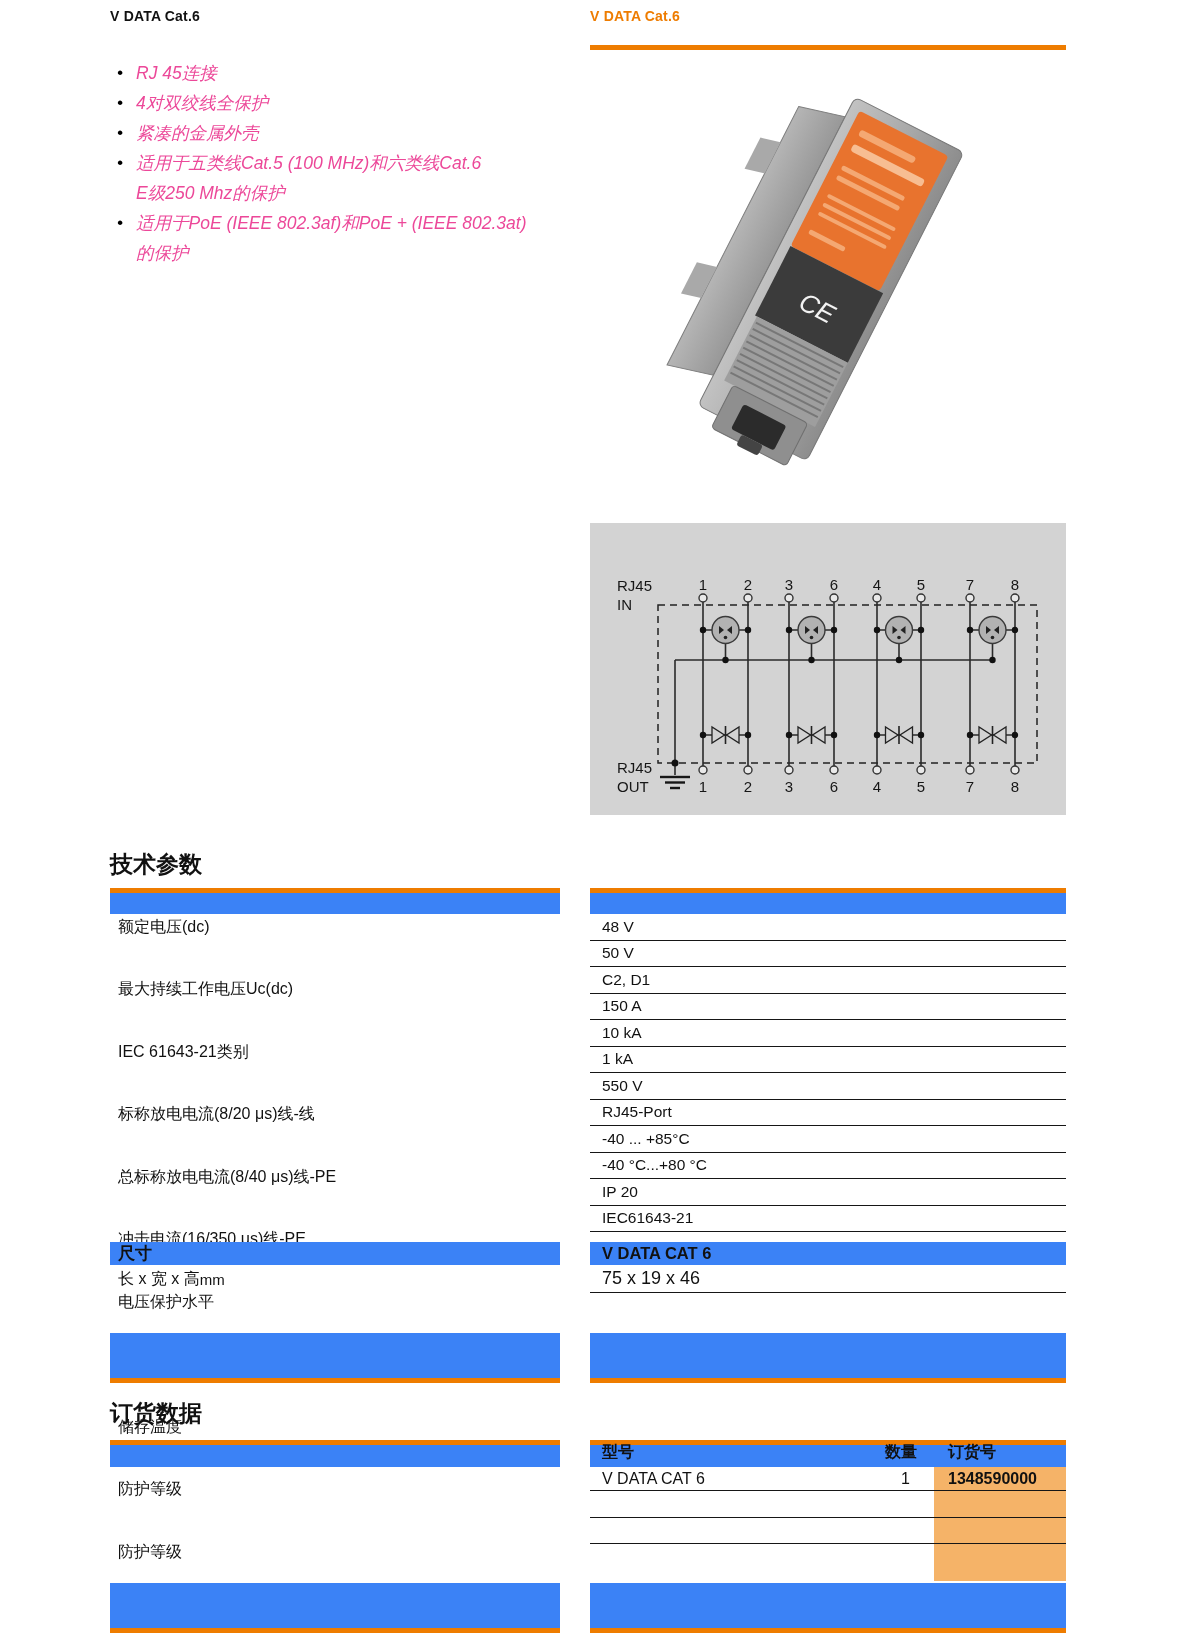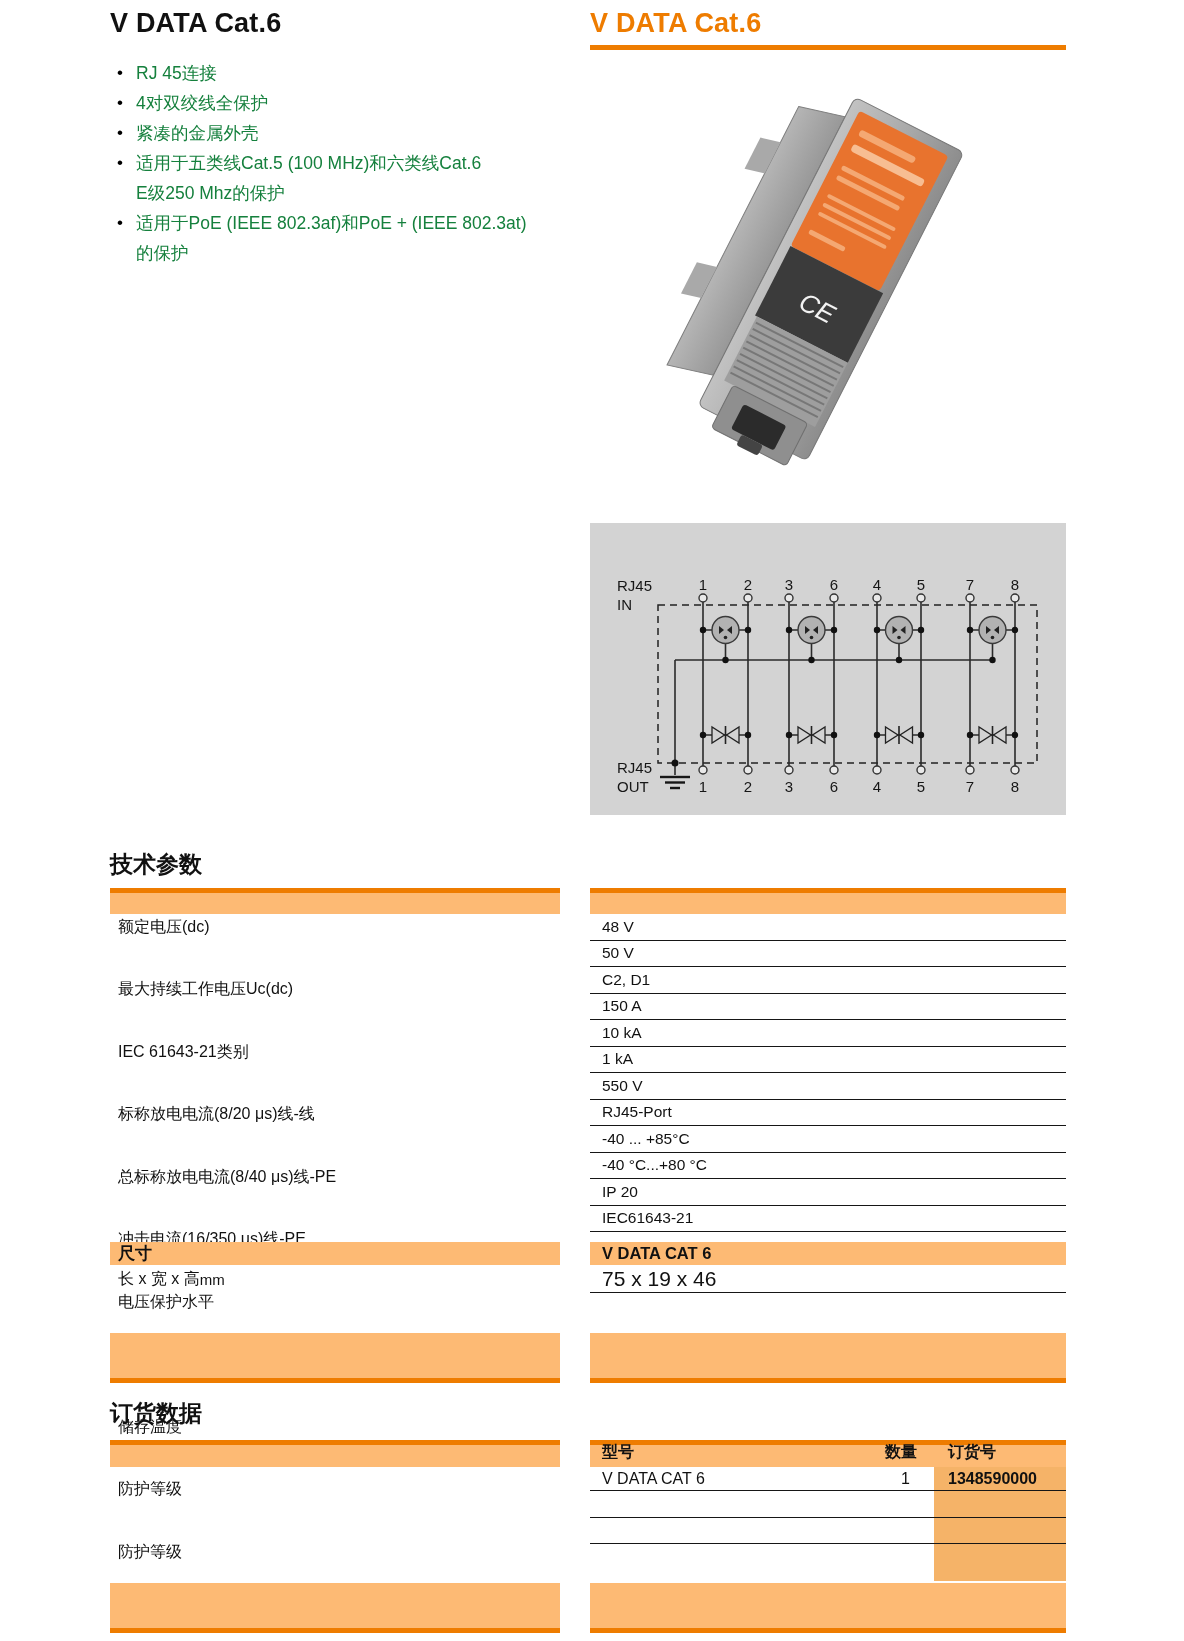--- a/index.html
+++ b/index.html
@@ -2,40 +2,40 @@
 <html><head>
 <meta charset="utf-8">
 <style>
   html,body{margin:0;padding:0;background:#ffffff;}
   .page{
     position:relative;width:1184px;height:1641px;background:#ffffff;
     font-family:"Liberation Sans", sans-serif;color:#111;overflow:hidden;
   }
   .abs{position:absolute;}
   .orange-rule{background:#EE7C00;height:5px;}
-  .gray-band{background:#fdba74;}
-  .h-title{font-size:27px;font-weight:bold;letter-spacing:0.2px;}
+  .gray-band{background:#3b82f6;}
+  .h-title{font-size:14px;font-weight:bold;letter-spacing:0.2px;}
   .h-section{font-size:23px;font-weight:bold;}
   
   ul.features{list-style:none;margin:0;padding:0;width:446px;}
   ul.features li{
     position:relative;padding-left:26px;font-size:17.5px;line-height:30px;
-    white-space:pre-line;color:#15803d;
+    white-space:pre-line;color:#ec4899;font-style:italic;
   }
   ul.features li::before{
     content:"•";position:absolute;left:7px;top:0;font-size:17px;color:#000;
   }
   
   .tech-col{display:flex;flex-direction:column;}
   .trow{height:26.5px;display:flex;align-items:center;font-size:16px;padding-left:8px;box-sizing:border-box;}
   .vrow{height:26.5px;display:flex;align-items:center;font-size:15.5px;padding-left:12px;
         border-bottom:1.5px solid #161616;box-sizing:border-box;}
   .band-label{display:flex;align-items:center;font-weight:bold;font-size:16.5px;box-sizing:border-box;}
   .dim-row{display:flex;align-items:center;font-size:16px;box-sizing:border-box;}
-  .dim-val{display:flex;align-items:center;font-size:21px;border-bottom:1.5px solid #161616;box-sizing:border-box;}
+  .dim-val{display:flex;align-items:center;font-size:18px;border-bottom:1.5px solid #161616;box-sizing:border-box;}
   
   .order-table{position:absolute;left:590px;top:1440px;width:476px;height:141px;}
   .ot-topline{position:absolute;left:0;top:0;width:476px;height:5px;}
   .ot-header{position:absolute;left:0;top:5px;width:476px;height:22px;}
   .ot-header span{position:absolute;top:0;height:15px;display:flex;align-items:center;font-weight:bold;font-size:16px;}
   .ot-h1{left:12px;}
   .ot-h2{right:149px;}
   .ot-h3{left:358px;}
   .ot-orange-col{position:absolute;left:344px;top:27px;width:132px;height:114px;background:#F5B368;}
   .ot-row{position:absolute;left:0;width:476px;border-bottom:1.5px solid #161616;box-sizing:border-box;}

